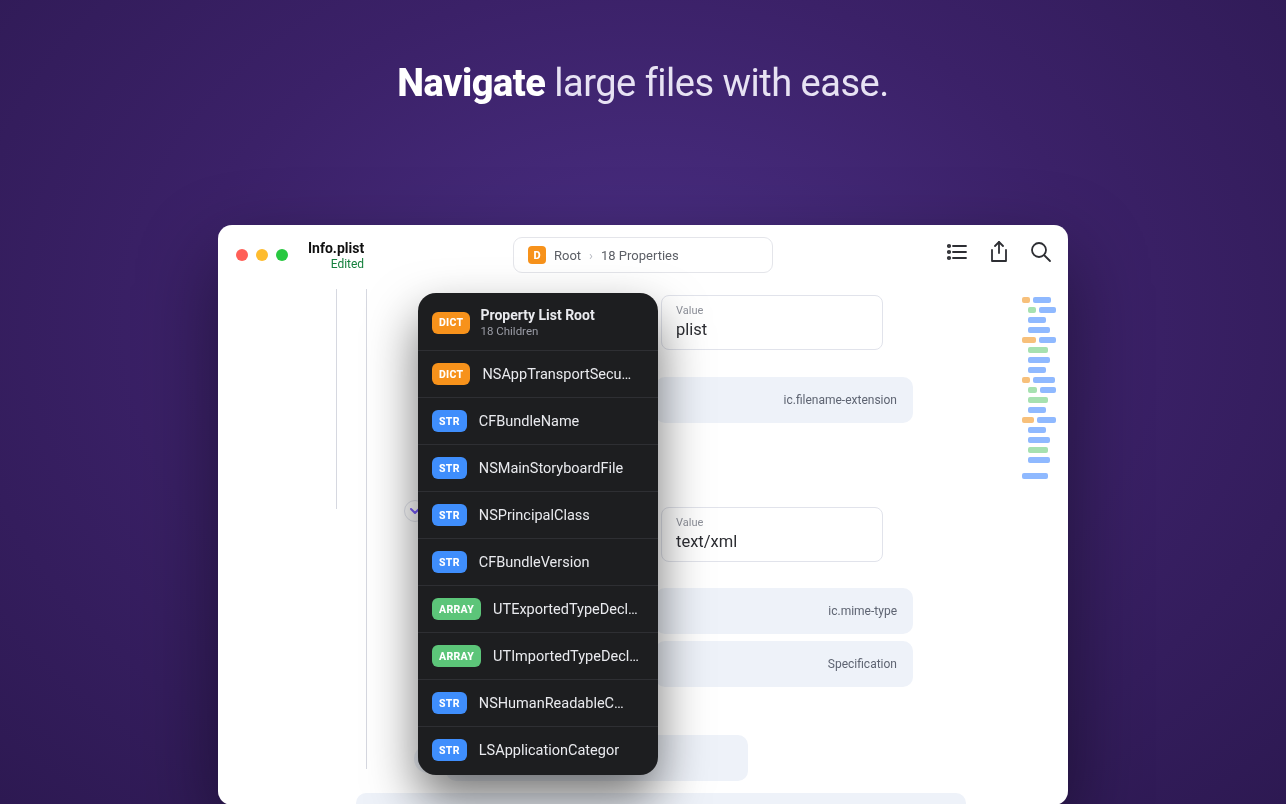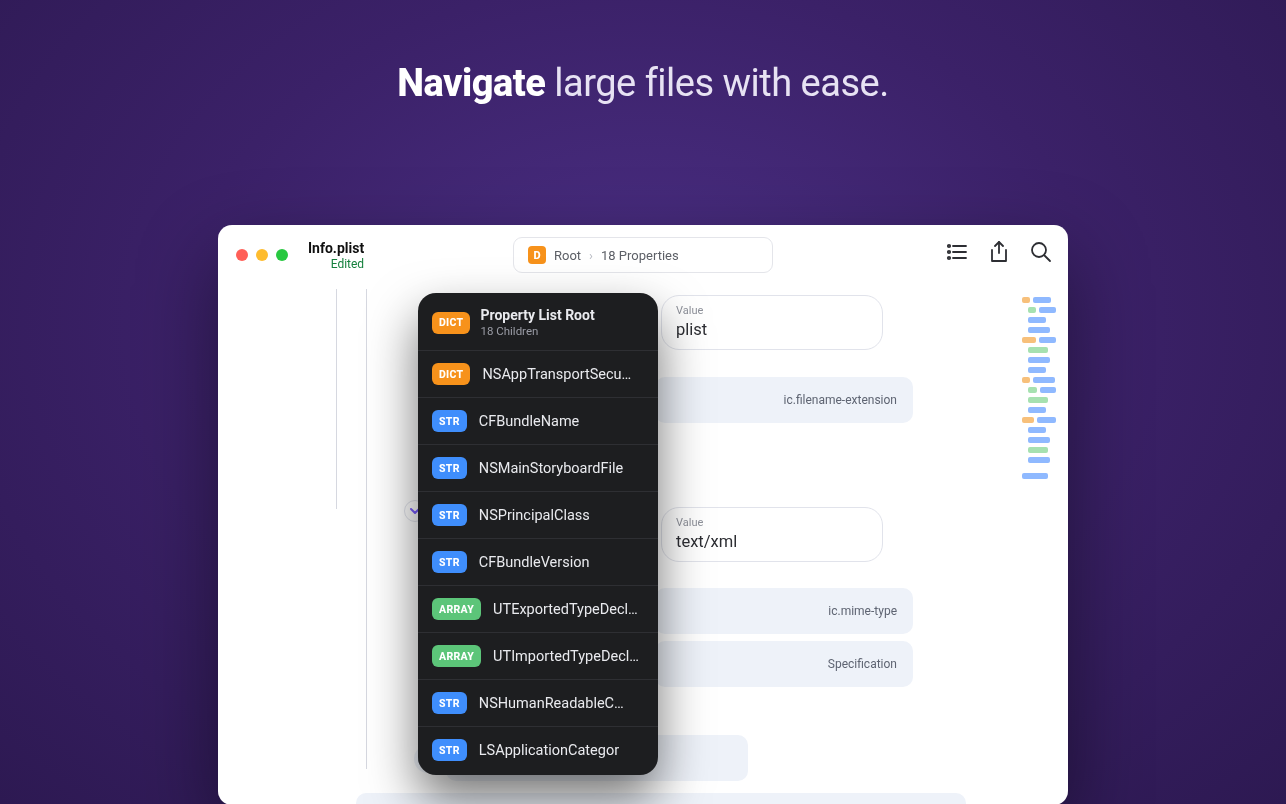--- a/index.html
+++ b/index.html
@@ -90,21 +90,21 @@
     position: absolute; left: 186px; top: 215px;
     width: 22px; height: 22px; border-radius: 11px;
     background: #fff; border: 1px solid #e1e3eb;
     display:flex;align-items:center;justify-content:center;
     color: #7a5cff; font-size: 12px; font-weight: 700;
   }
 
   .field {
     position: absolute;
     border: 1px solid #e1e3eb;
-    border-radius: 18px;
+    border-radius: 8px;
     padding: 8px 14px 10px 14px;
     min-width: 220px;
     background: #fff;
   }
   .field .lbl { font-size: 11px; color: #8e919a; margin-bottom: 3px; }
   .field .val { font-size: 16.5px; color: #2d2e33; }
 
   .banner {
     position: absolute;
     background: #eef2f9;

